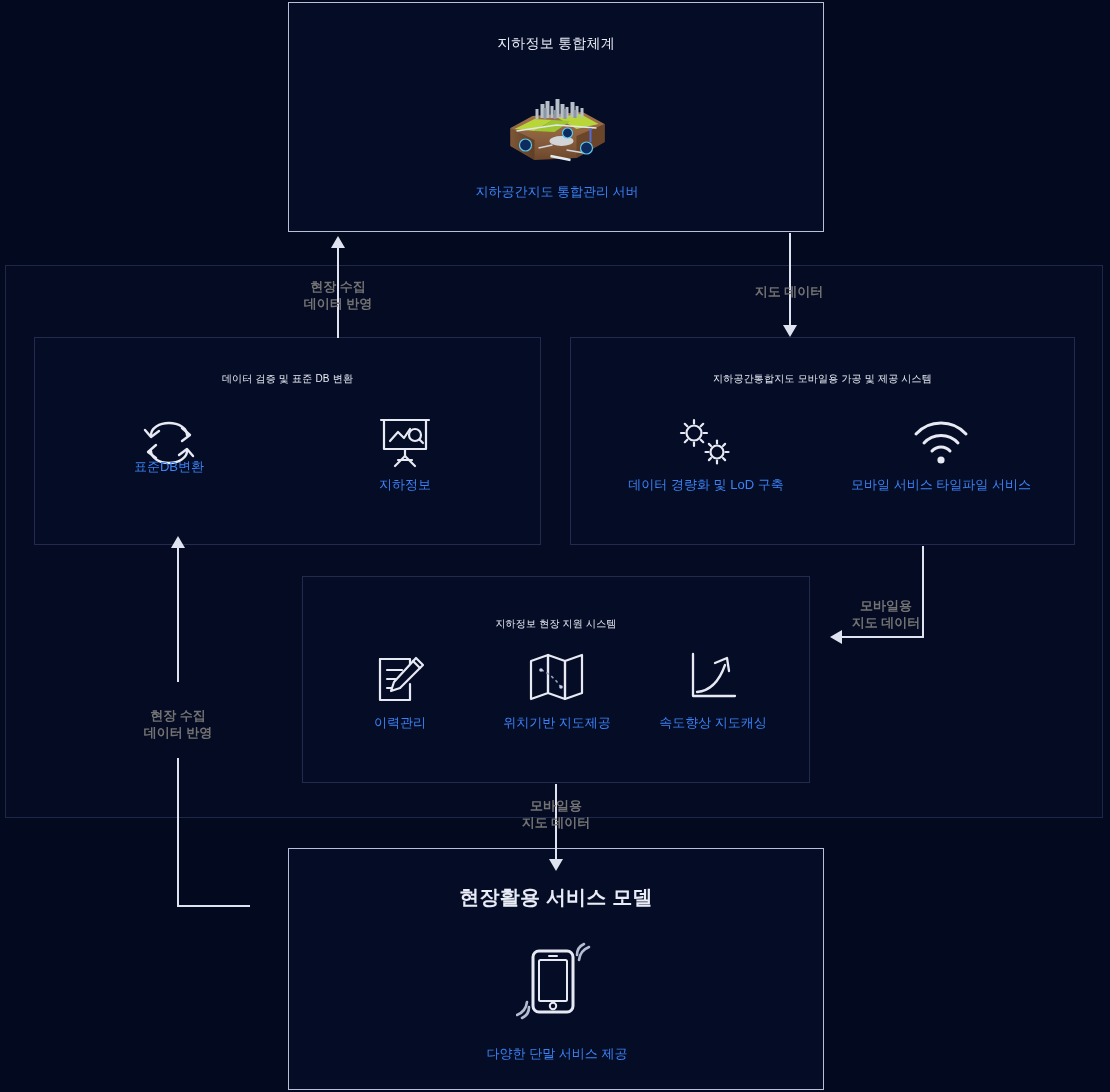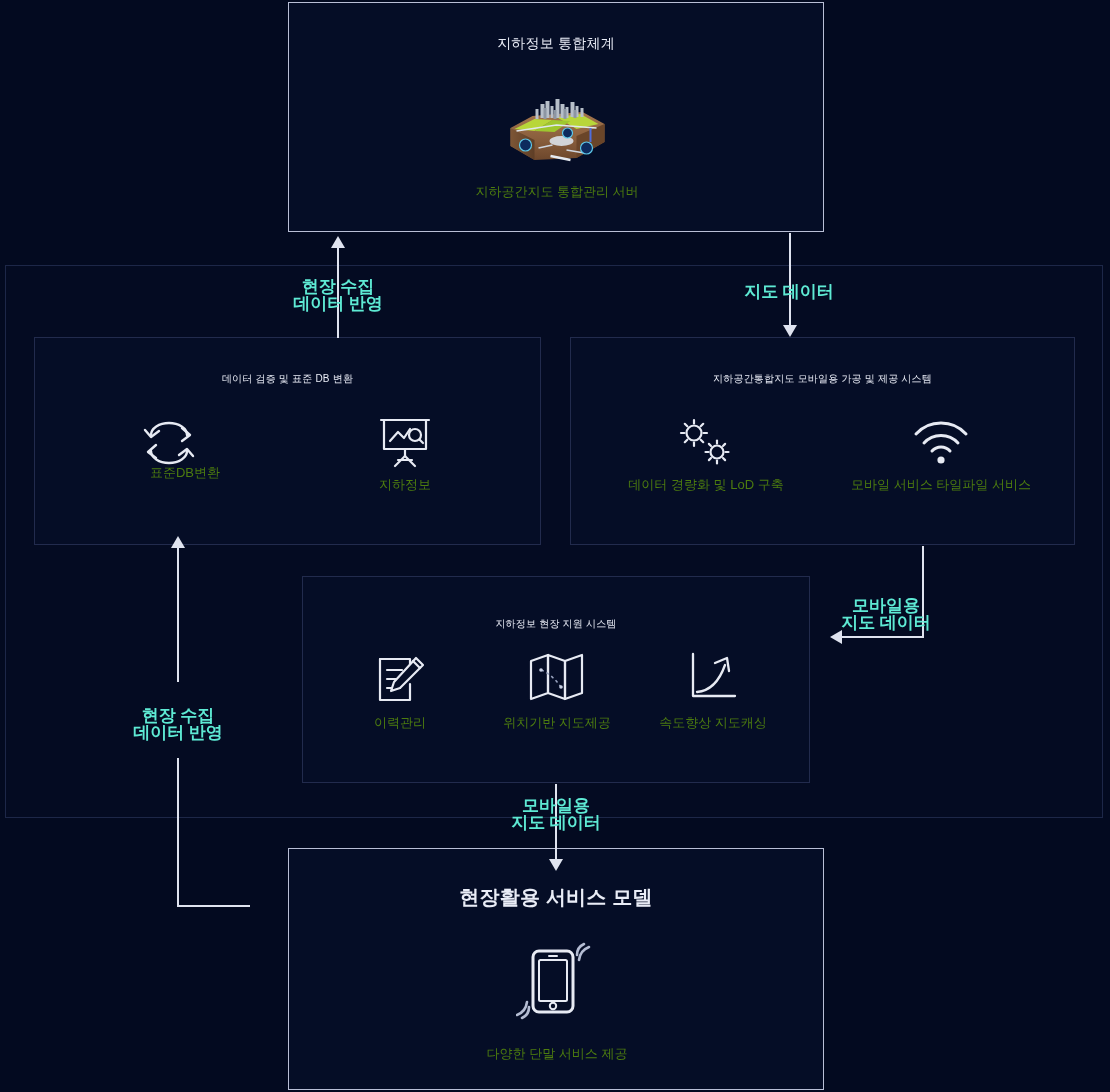--- a/index.html
+++ b/index.html
@@ -33,21 +33,21 @@
     letter-spacing:.2px;
     white-space:nowrap;
   }
   .t-lg{ font-size:14px; }
   .t-md{ font-size:10px; }
   .t-bold{ font-weight:700; font-size:20px; }
 
   .caption{
     position:absolute;
     text-align:left;
-    color:#4d7c0f;
+    color:#3b82f6;
     font-size:13px;
     white-space:nowrap;
     transform:translateX(-50%);
   }
 
   .icon-wrap{
     position:absolute;
     transform:translateX(-50%);
     text-align:center;
   }
@@ -71,22 +71,22 @@
   }
   .ahead.left{
     border-top:7px solid transparent;
     border-bottom:7px solid transparent;
     border-right:12px solid #dfe3ef;
   }
 
   .conn-label{
     position:absolute;
     text-align:center;
-    color:#5eead4;
-    font-size:17px;
+    color:#737373;
+    font-size:13px;
     font-weight:700;
     line-height:17px;
     white-space:nowrap;
     transform:translateX(-50%);
   }
 
   
   .map3d{ position:absolute; transform:translateX(-50%); }
 </style>
 </head>
@@ -166,21 +166,21 @@
     <div class="icon-wrap" style="left:134px;top:80px;">
       <svg width="62" height="50" viewBox="0 0 62 50" fill="none" stroke="#e7eaf3" stroke-width="2.4" stroke-linecap="round" stroke-linejoin="round">
         <path d="M13,17 A18,12 0 0 1 49,17"></path>
         <path d="M49,33 A18,12 0 0 1 13,33"></path>
         <path d="M7,12 L13,19 L21,13"></path>
         <path d="M55,38 L49,31 L41,37"></path>
         <path d="M44,10 L52,17 L44,23"></path>
         <path d="M18,27 L10,34 L18,40"></path>
       </svg>
     </div>
-    <div class="caption" style="left:134px;top:126px;margin-left:16px;">표준DB변환</div>
+    <div class="caption" style="left:134px;top:120px;">표준DB변환</div>
 
     <div class="icon-wrap" style="left:370px;top:78px;">
       <svg width="56" height="54" viewBox="0 0 56 54" fill="none" stroke="#e7eaf3" stroke-width="2.2" stroke-linecap="round" stroke-linejoin="round">
         <rect x="7" y="4" width="42" height="29"></rect>
         <path d="M4,4 L52,4"></path>
         <path d="M13,25 L21,16 L27,22 L33,13"></path>
         <circle cx="38" cy="19" r="6"></circle>
         <path d="M42.5,23.5 L46,27"></path>
         <path d="M28,33 L28,40"></path>
         <path d="M28,40 L18,50"></path>

